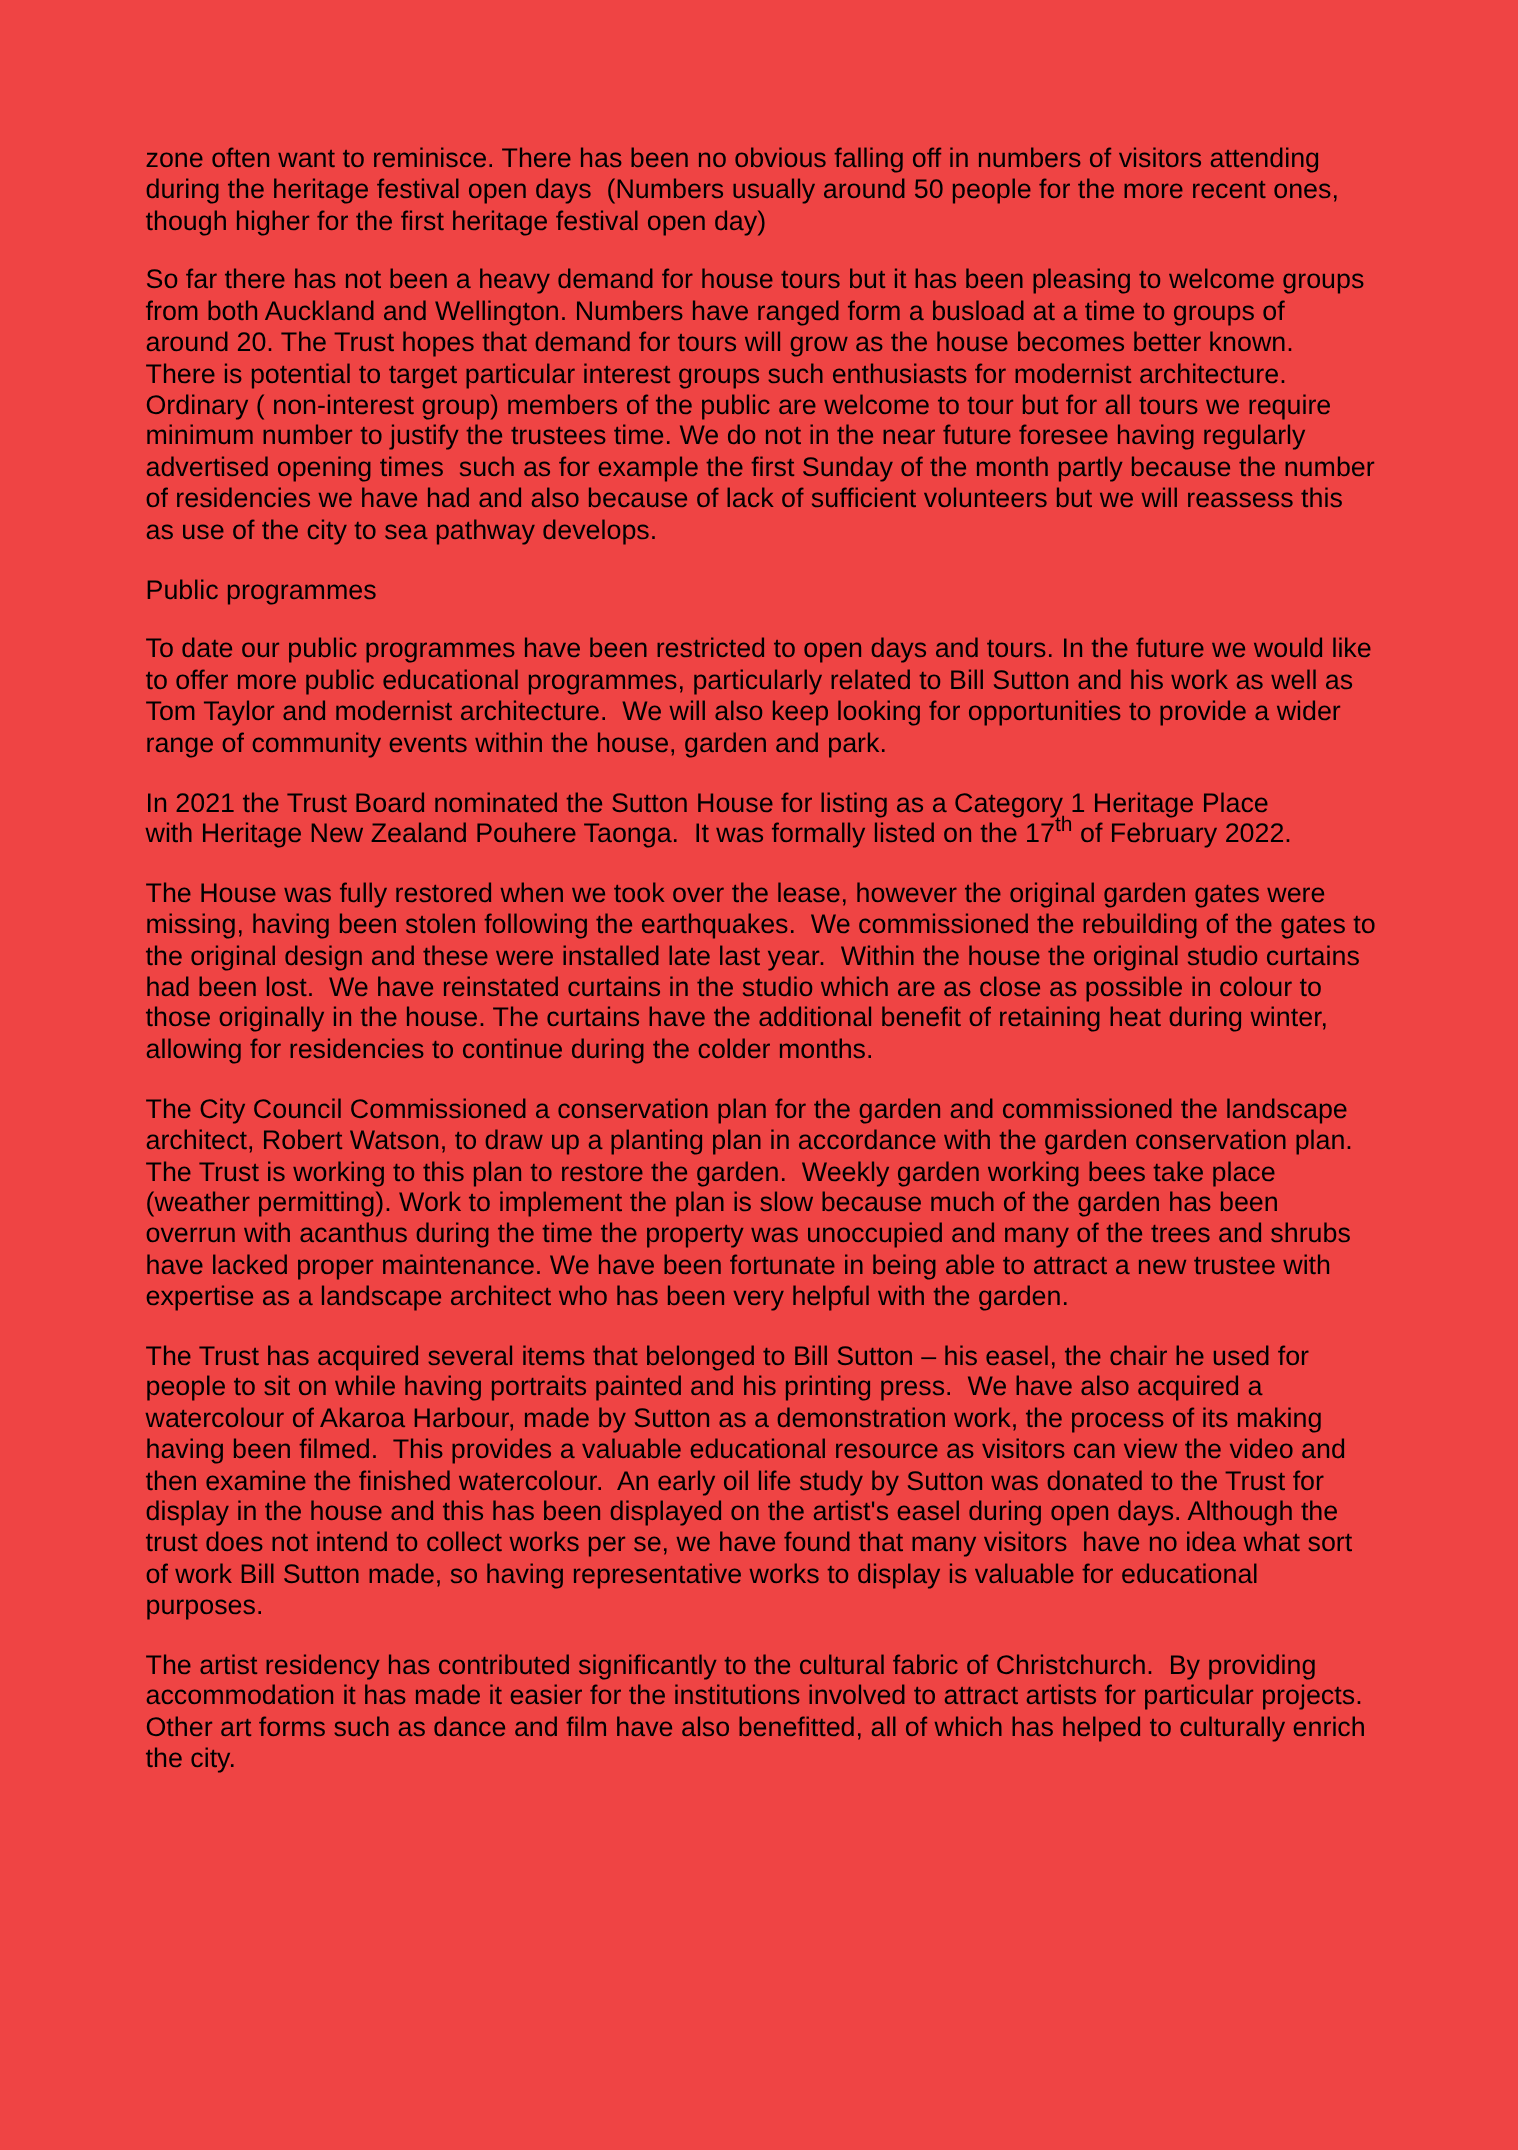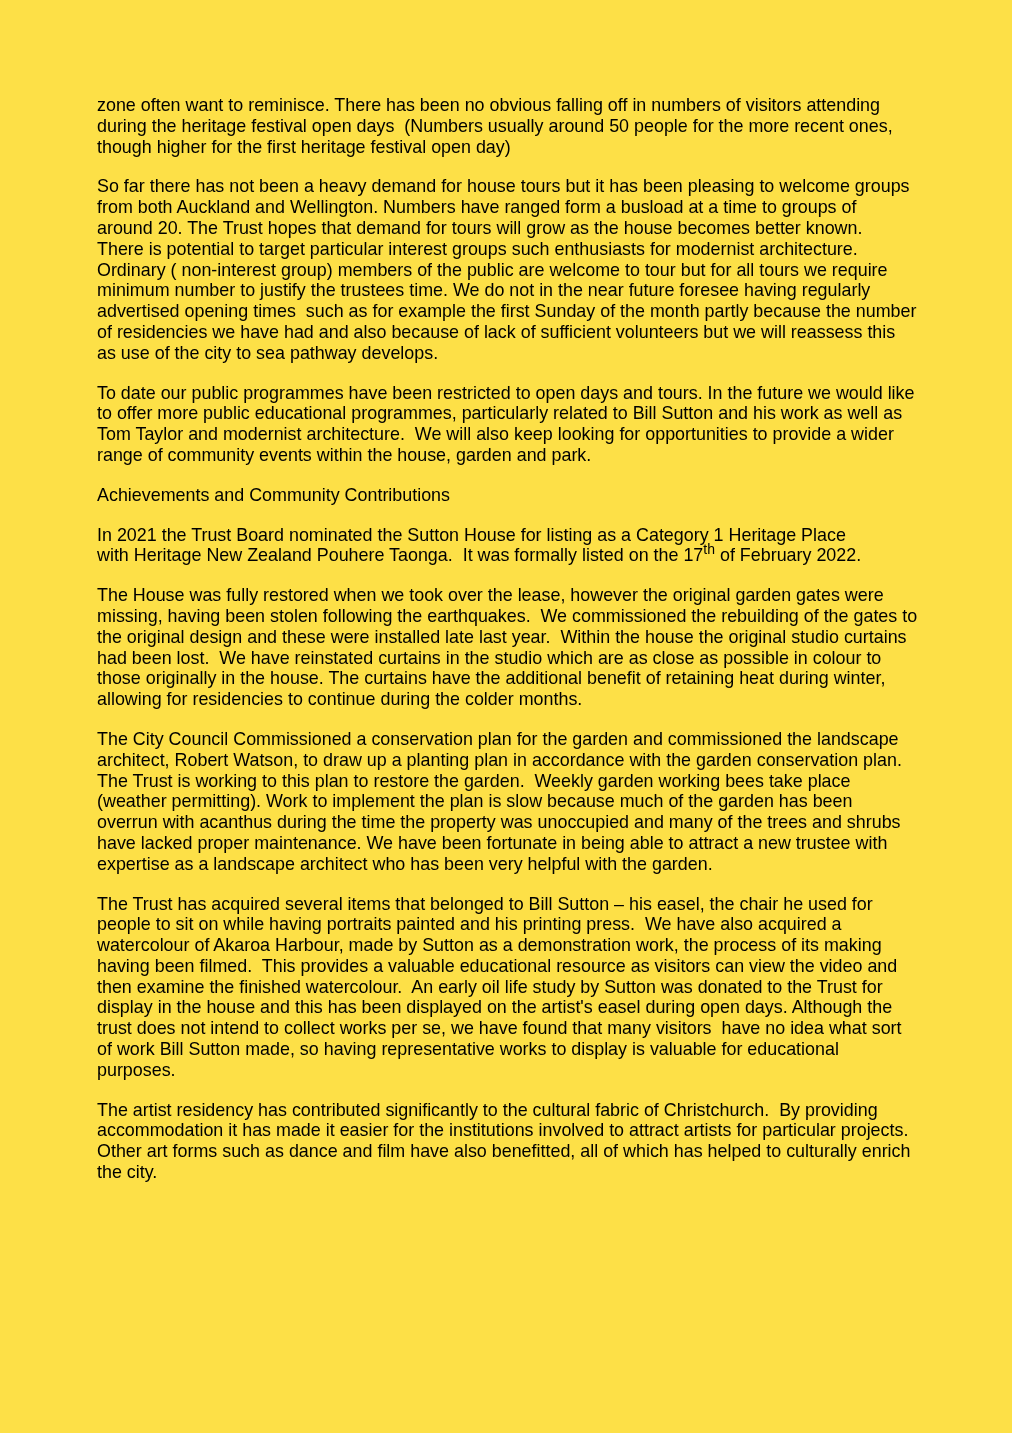--- a/index.html
+++ b/index.html
@@ -11,21 +11,21 @@
     width: 1012px;
     height: 1433px;
     overflow: hidden;
     font-family: "Liberation Sans", "DejaVu Sans", sans-serif;
   }
   .page {
     box-sizing: border-box;
     width: 1012px;
     height: 1433px;
     padding: 95px 55px 40px 97px;
-    background: #fde047;
+    background: #ef4444;
     color: #000000;
   }
   .doc-text {
     width: 862px;
     font-size: 17.9px;
     line-height: 20.8px;
     color: #000000;
   }
   .doc-text p {
     margin: 0 0 19px 0;
@@ -55,27 +55,27 @@
     <p>So far there has not been a heavy demand for house tours but it has been pleasing to welcome groups
 from both Auckland and Wellington. Numbers have ranged form a busload at a time to groups of
 around 20. The Trust hopes that demand for tours will grow as the house becomes better known.
 There is potential to target particular interest groups such enthusiasts for modernist architecture.
 Ordinary ( non-interest group) members of the public are welcome to tour but for all tours we require
 minimum number to justify the trustees time. We do not in the near future foresee having regularly
 advertised opening times  such as for example the first Sunday of the month partly because the number
 of residencies we have had and also because of lack of sufficient volunteers but we will reassess this
 as use of the city to sea pathway develops.</p>
 
+    <p class="heading">Public programmes</p>
 
     <p>To date our public programmes have been restricted to open days and tours. In the future we would like
 to offer more public educational programmes, particularly related to Bill Sutton and his work as well as
 Tom Taylor and modernist architecture.  We will also keep looking for opportunities to provide a wider
 range of community events within the house, garden and park.</p>
 
-    <p class="heading">Achievements and Community Contributions</p>
 
     <p><span>In 2021 the Trust Board nominated the Sutton House for listing as a Category 1 Heritage Place
 with Heritage New Zealand Pouhere Taonga.  It was formally listed on the 17</span><sup class="ord">th</sup><span> of February 2022.</span></p>
 
     <p>The House was fully restored when we took over the lease, however the original garden gates were
 missing, having been stolen following the earthquakes.  We commissioned the rebuilding of the gates to
 the original design and these were installed late last year.  Within the house the original studio curtains
 had been lost.  We have reinstated curtains in the studio which are as close as possible in colour to
 those originally in the house. The curtains have the additional benefit of retaining heat during winter,
 allowing for residencies to continue during the colder months.</p>

